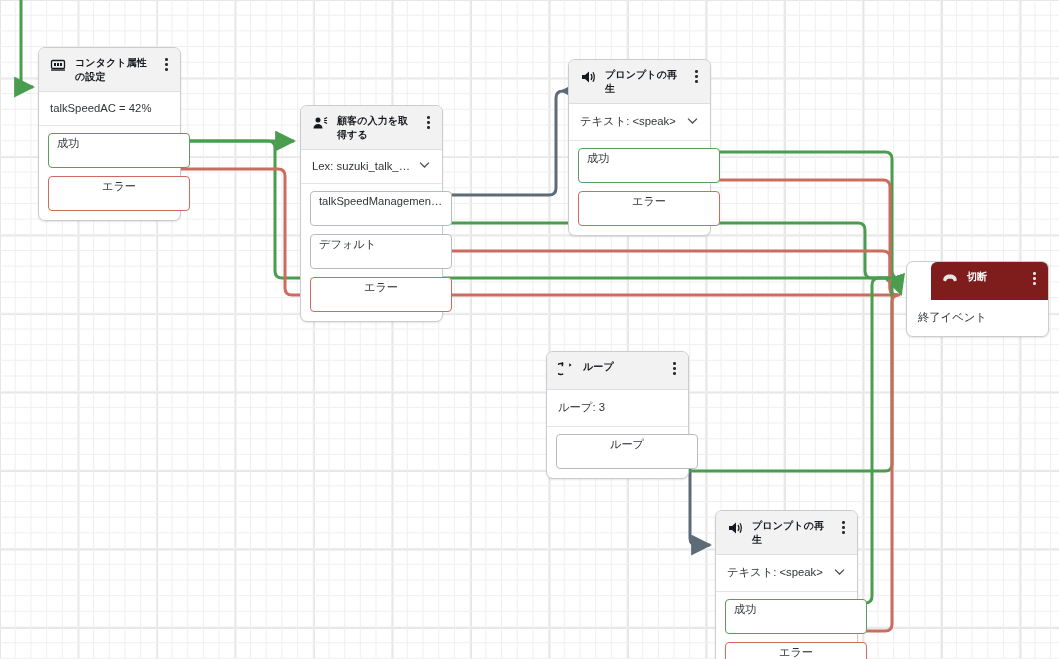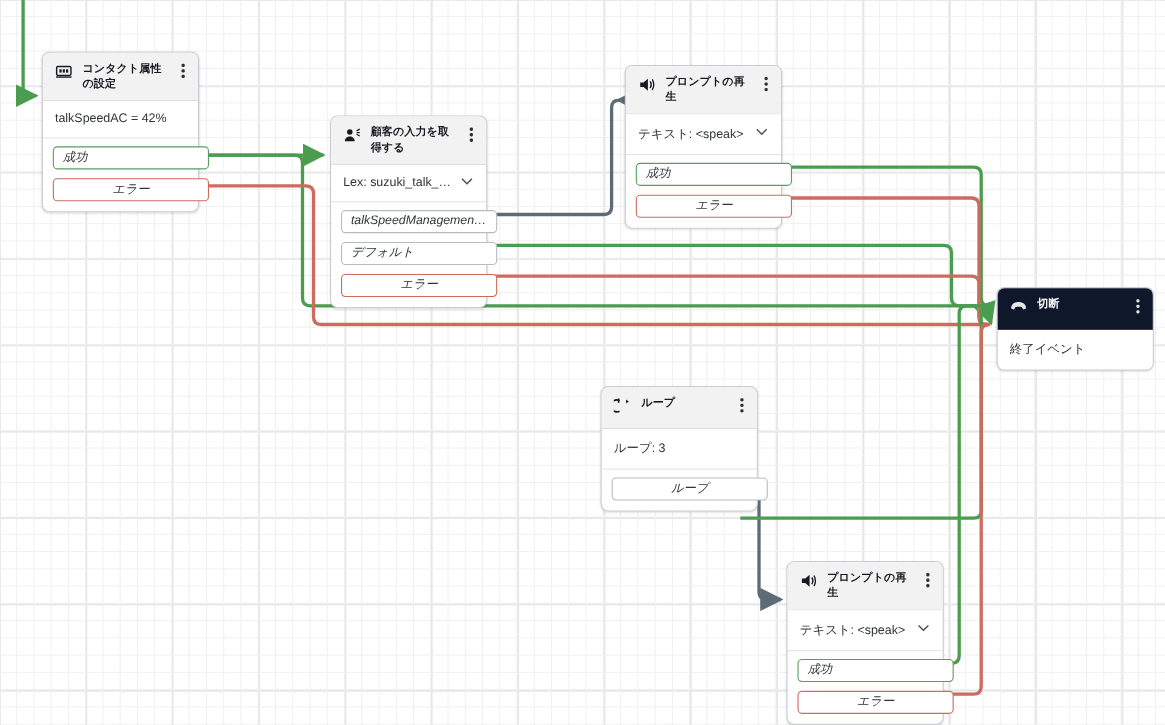--- a/index.html
+++ b/index.html
@@ -52,36 +52,35 @@
     font-size:11.3px;color:#303438;
     border-bottom:1px solid #e2e4e7;
     display:flex;align-items:center;
   }
   .node-body .bodytext{flex:1 1 auto;white-space:nowrap;overflow:hidden;text-overflow:ellipsis;}
   .chev{flex:0 0 12px;margin-left:6px;color:#4a4f55;font-size:10px;line-height:1;}
   .outs{padding:7px 0 9px 0;position:relative;}
   .badge{
     position:relative;
     margin:0 0 8px 9px;
-    height:21px;line-height:19px;
+    height:35px;line-height:19px;
     border:1px solid #b7bcc2;
     border-radius:4px;
     background:#ffffff;
     font-size:11.2px;color:#303438;
     padding:0 8px;
     white-space:nowrap;overflow:hidden;text-overflow:ellipsis;
     box-sizing:border-box;
-    font-style:italic;
   }
   .badge:last-child{margin-bottom:0;text-align:center;}
   .badge.ok{border-color:#5a9e5f;}
   .badge.err{border-color:#cd6b5e;}
   .badge.neutral{border-color:#b7bcc2;}
   
-  .node.dark .node-head{background:#0f172a;border-bottom:1px solid #3a3a3a;}
+  .node.dark .node-head{background:#7f1d1d;border-bottom:1px solid #3a3a3a;margin-left:24px;}
   .node.dark .node-title{color:#ffffff;}
   .node.dark .kebab i{background:#e6e6e6;}
   .node.dark .node-body{border-bottom:none;justify-content:flex-end;}
   
   #node-set-attr   {left:38px; top:47px;  width:143px;}
   #node-get-input  {left:300px;top:105px; width:143px;}
   #node-prompt-1   {left:568px;top:59px;  width:143px;}
   #node-loop       {left:546px;top:351px; width:143px;}
   #node-prompt-2   {left:715px;top:510px; width:143px;}
   #node-disconnect {left:906px;top:261px; width:143px;}

